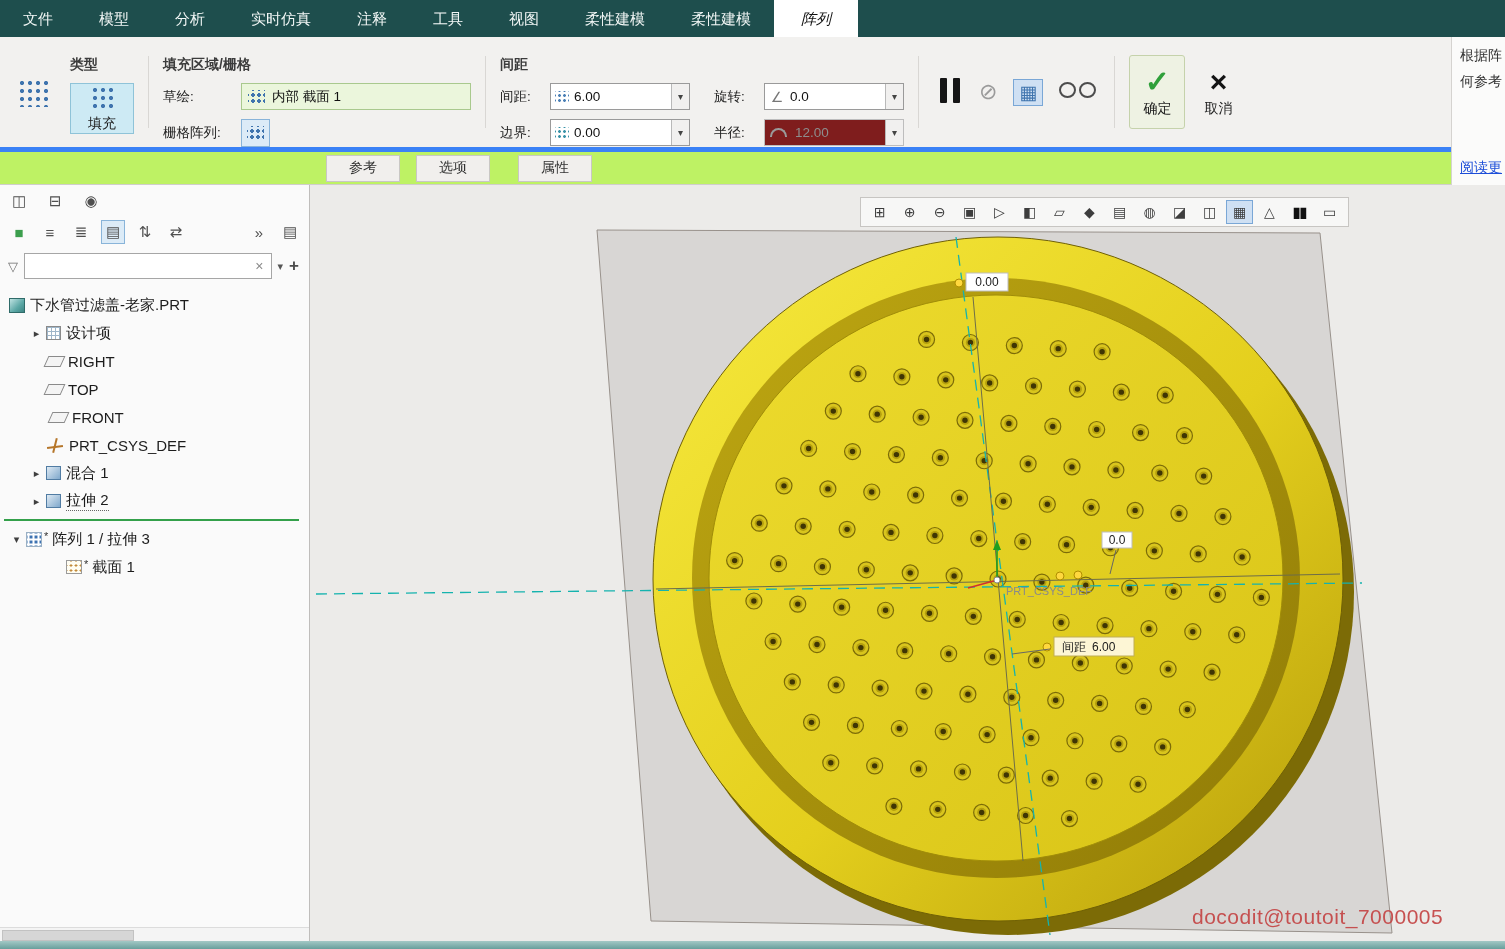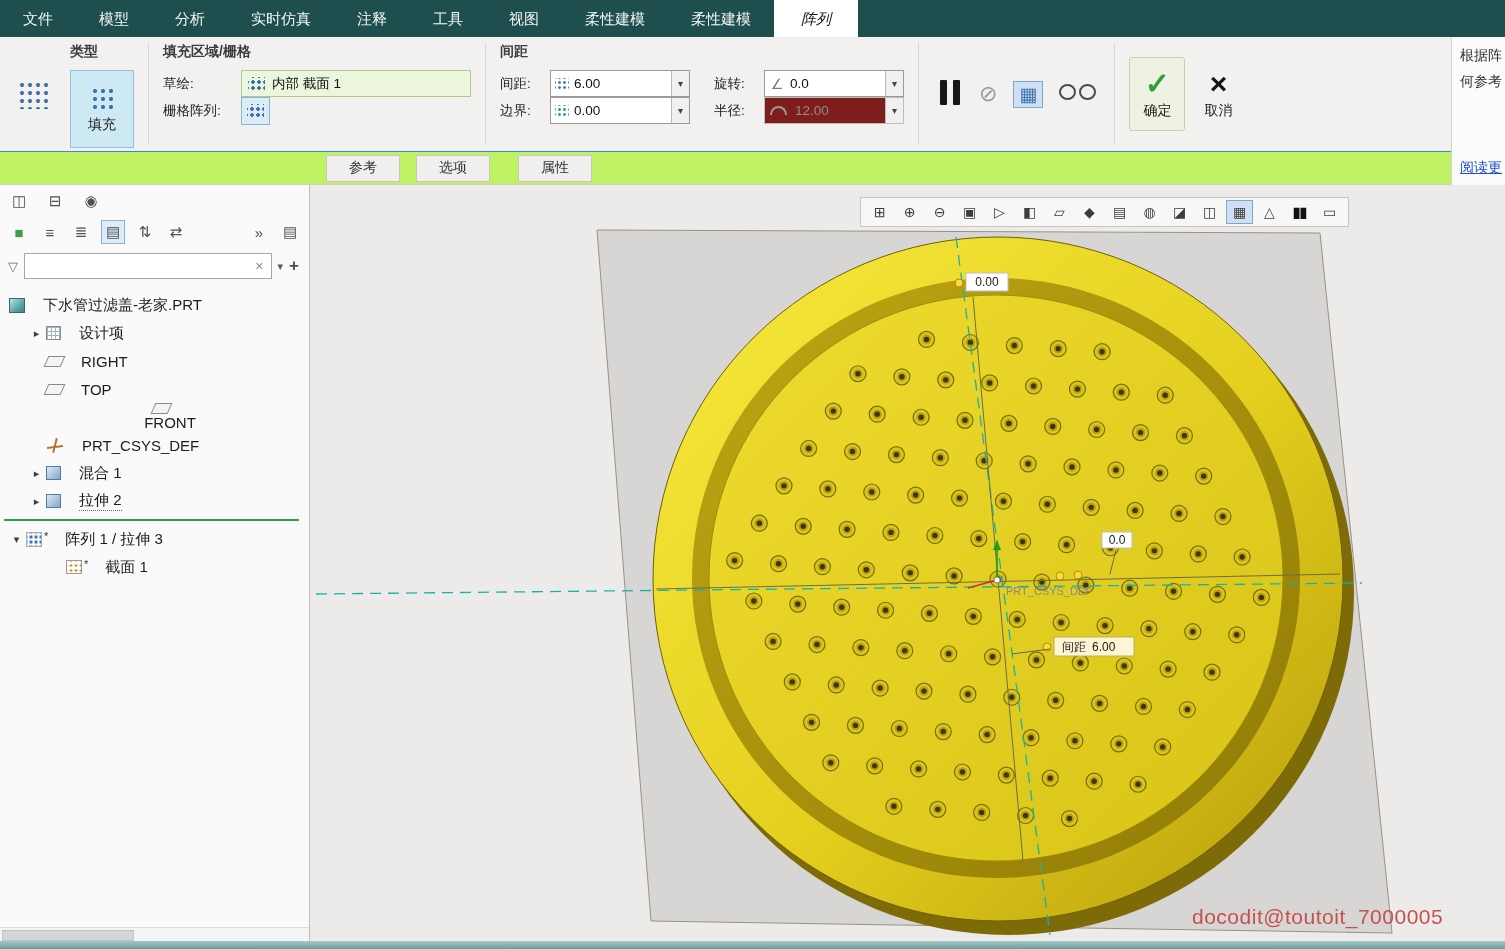--- a/index.html
+++ b/index.html
@@ -6,25 +6,25 @@
   body{width:1505px;height:949px;overflow:hidden;background:#fff;position:relative;
        font-family:"Liberation Sans",sans-serif;-webkit-font-smoothing:antialiased}
 
   
   #menubar{height:37px;background:#1e4e4d;display:flex}
   #menu-items{display:flex}
   .menu-item{padding:0 23px;line-height:37px;color:#f2f7f6;font-size:15px;cursor:default;white-space:nowrap}
   .menu-item.active{background:#fff;color:#111;font-style:italic;padding:0 27px}
 
   
-  #ribbon{height:115px;background:#f2f1ef;border-bottom:1px solid #3b82f6;display:flex;box-sizing:border-box;padding:0 2px}
+  #ribbon{height:115px;background:#f2f1ef;border-bottom:5px solid #3b82f6;display:flex;box-sizing:border-box;padding:13px 2px}
   .rgroup{padding:6px 8px 0;display:flex;flex-direction:column}
   .collapsed-group{justify-content:center;padding:0 14px}
   .gtitle{font-size:14px;font-weight:bold;color:#3c3c3c;margin-bottom:9px;white-space:nowrap}
-  .rrow{display:flex;align-items:center;}
+  .rrow{display:flex;align-items:center;margin-bottom:9px}
   .rlabel{font-size:13.5px;color:#222;margin-right:6px;white-space:nowrap}
   .w73{width:72px}.w42{width:44px}.ml{margin-left:24px}
   .fill-btn{width:62px;height:76px;background:#cdeaf4;border:1px solid #8fc3d8;display:flex;flex-direction:column;
             align-items:center;justify-content:center;gap:6px;font-size:14px;color:#1c1c1c}
   .sketch-field{width:230px;height:27px;background:#ebf6dc;border:1px solid #a9c98e;display:flex;align-items:center;
                 padding:0 6px;gap:7px;font-size:13.5px;box-sizing:border-box;color:#111}
   .grid-btn{width:27px;height:26px;background:#dcebf7;border:1px solid #89b4d9;display:flex;align-items:center;justify-content:center}
   .spin{width:140px;height:27px;background:#fff;border:1px solid #9a9a9a;display:flex;align-items:center;box-sizing:border-box;padding-left:4px}
   .spin .val{flex:1;font-size:13.5px;padding-left:5px;color:#111}
   .spin .dd{width:17px;align-self:stretch;border-left:1px solid #b9b9b9;background:#f1f0ef;color:#444;font-size:10px;
@@ -75,21 +75,21 @@
   .sb-search{display:flex;align-items:center;padding:9px 8px 4px;gap:6px}
   .funnel{color:#6e6e6e;font-size:13px}
   .searchbox{flex:1;height:26px;border:1px solid #a6a6a6;background:#fff;display:flex;align-items:center;box-sizing:border-box}
   .searchbox input{flex:1;border:0;outline:0;padding:0 6px;font-size:13px;font-family:inherit;background:transparent;min-width:0}
   .searchbox .clear{color:#8a8a8a;padding:0 7px;font-size:14px}
   .sb-dd{color:#555;font-size:11px}
   .sb-plus{color:#4c4c4c;font-size:17px;font-weight:bold;padding-right:2px}
   #tree{padding-top:8px;font-size:15px;color:#1c1c1c}
   .tree-row{display:flex;align-items:center;height:28px}
   .tree-arrow{width:17px;text-align:center;font-size:11px;color:#3f3f3f;flex:none}
-  .tree-label{margin-left:16px;white-space:nowrap}
+  .tree-label{margin-left:3px;white-space:nowrap}
   .tree-label.dotted{border-bottom:1px dotted #666}
   .tree-star{font-size:11px;color:#333;margin:-6px 1px 0 0}
   .insert-line{height:2px;background:#33a04a;margin:4px 10px 4px 4px}
   .ti{width:18px;height:15px;display:inline-flex;align-items:center;justify-content:center;margin:0 2px 0 1px;flex:none;position:relative}
   .ti-root{width:14px;height:13px;background:linear-gradient(135deg,#bfe3e2 0%,#5ba7a5 60%,#3d8583 100%);border:1px solid #2f6b69}
   .ti-design{width:13px;height:12px;border:1px solid #8a8a8a;background-color:#fff;
              background-image:linear-gradient(#9fb6c9 1px,rgba(0,0,0,0) 1px),linear-gradient(90deg,#9fb6c9 1px,rgba(0,0,0,0) 1px);
              background-size:4px 4px}
   .ti-plane{width:15px;height:9px;border:1px solid #8a8a8a;transform:skewX(-24deg);background:#f4f4f4}
   .ti-csys::before{content:"";position:absolute;left:1px;top:8px;width:16px;height:2px;background:#b5762a;transform:rotate(-8deg)}
@@ -289,21 +289,21 @@
           <div class="tree-row" style="padding-left: 28px;">
             <span class="tree-arrow"></span>
             <span class="ti ti-plane"></span>
             <span class="tree-label">RIGHT</span>
           </div>
           <div class="tree-row" style="padding-left: 28px;">
             <span class="tree-arrow"></span>
             <span class="ti ti-plane"></span>
             <span class="tree-label">TOP</span>
           </div>
-          <div class="tree-row" style="padding-left: 15px; flex-direction: column;">
+          <div class="tree-row" style="padding-left: 32px;">
             <span class="tree-arrow"></span>
             <span class="ti ti-plane"></span>
             <span class="tree-label">FRONT</span>
           </div>
           <div class="tree-row" style="padding-left: 28px;">
             <span class="tree-arrow"></span>
             <span class="ti ti-csys"></span>
             <span class="tree-label">PRT_CSYS_DEF</span>
           </div>
           <div class="tree-row" style="padding-left: 28px;">

